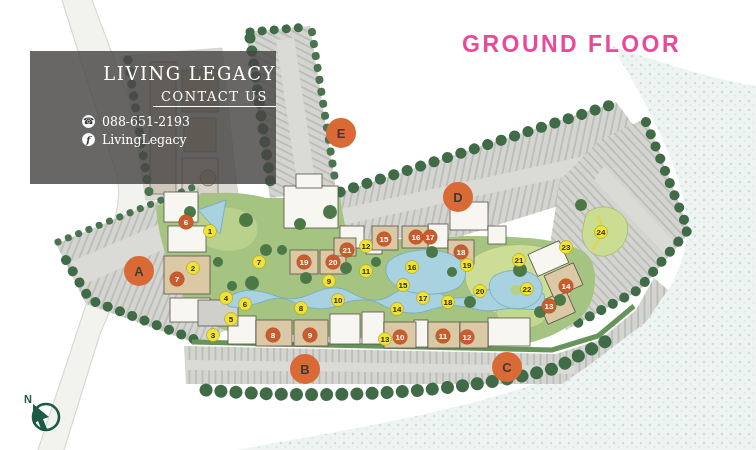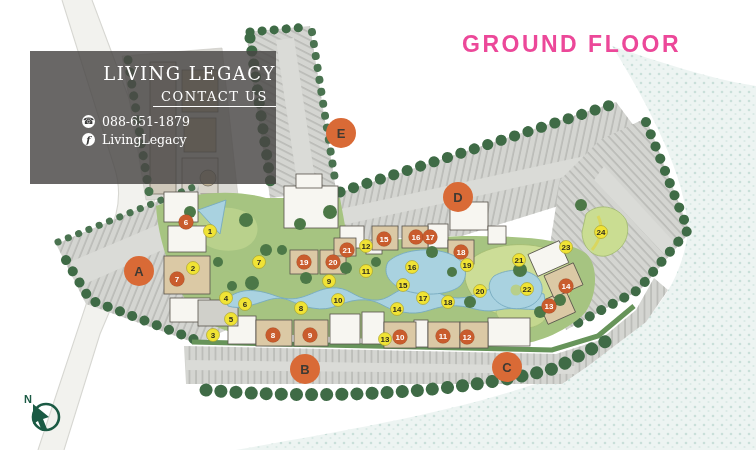--- a/index.html
+++ b/index.html
@@ -405,21 +405,21 @@
     <text x="28" y="403" text-anchor="middle" font-size="11" font-weight="bold" fill="#1b5a44">N</text>
   </g>
 </svg>
 
 <div class="contact-panel">
   <div class="brand">LIVING LEGACY</div>
   <div><span class="contact-heading">CONTACT US</span></div>
   <div class="contact-rows">
     <div class="contact-row">
       <span class="cicon">☎</span>
-      <span>088-651-1879</span>
+      <span>088-651-2193</span>
     </div>
     <div class="contact-row">
       <span class="cicon">
             <span class="glyph-f">f</span>
           </span>
       <span>LivingLegacy</span>
     </div>
   </div>
 </div>
 

